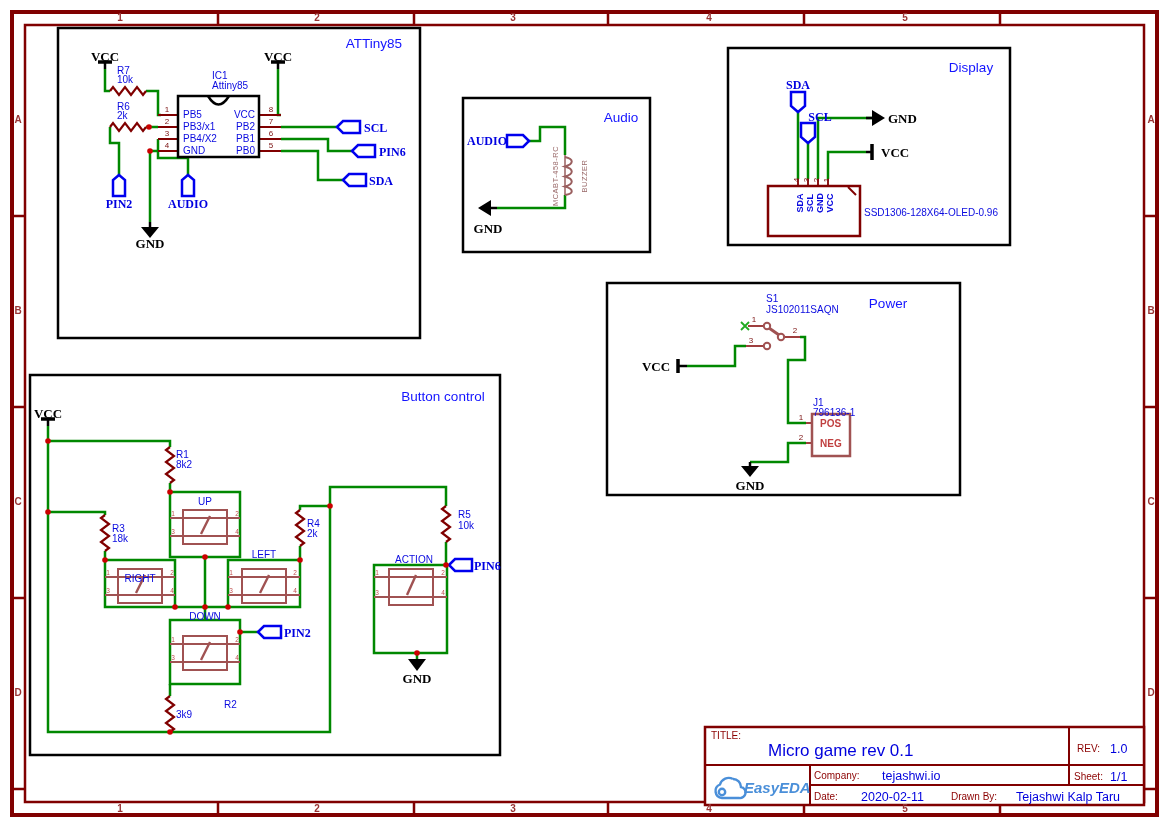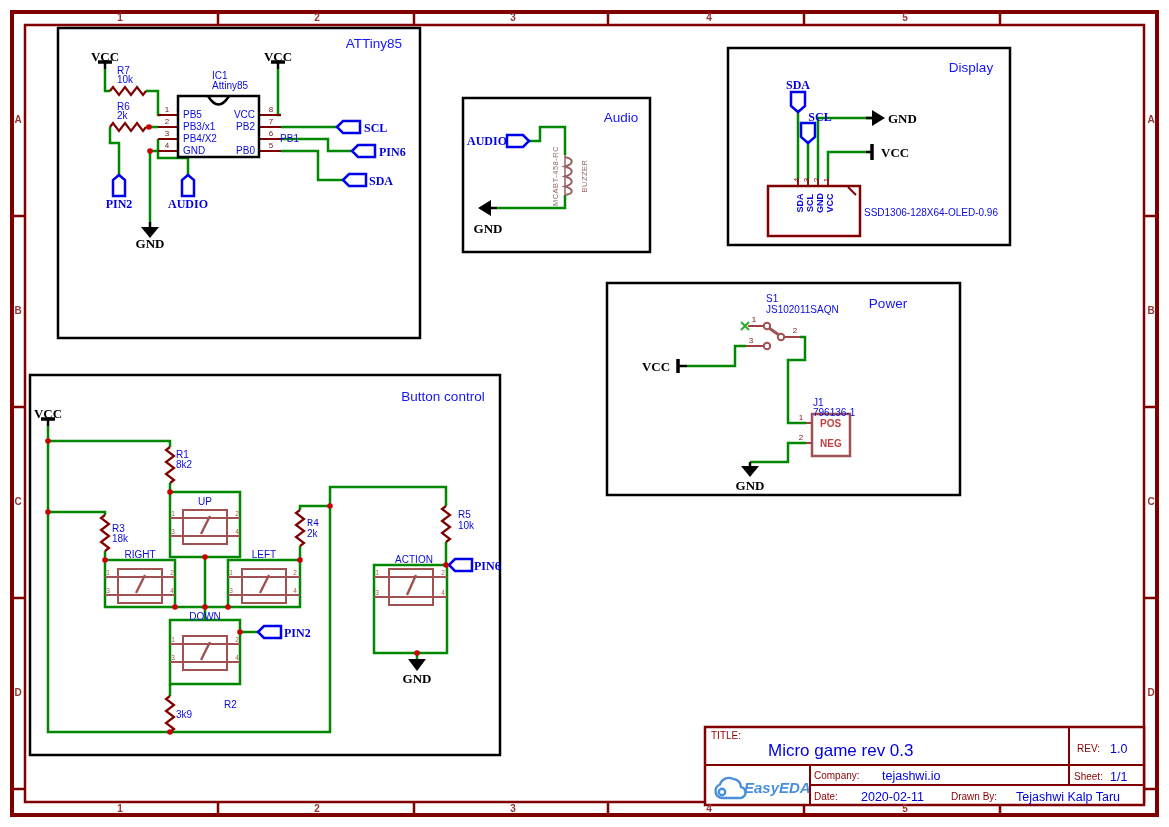--- a/index.html
+++ b/index.html
@@ -283,21 +283,21 @@
       <span class="lbl comp a-l" style="left: 117px; top: 107px;">R6</span>
       <span class="lbl comp a-l" style="left: 117px; top: 116px;">2k</span>
       <span class="lbl comp a-l" style="left: 212px; top: 76px;">IC1</span>
       <span class="lbl comp a-l" style="left: 212px; top: 86px;">Attiny85</span>
       <span class="lbl comp a-l" style="left: 183px; top: 115px;">PB5</span>
       <span class="lbl comp a-l" style="left: 183px; top: 127px;">PB3/x1</span>
       <span class="lbl comp a-l" style="left: 183px; top: 139px;">PB4/X2</span>
       <span class="lbl comp a-l" style="left: 183px; top: 151px;">GND</span>
       <span class="lbl comp a-r" style="left: 255px; top: 115px;">VCC</span>
       <span class="lbl comp a-r" style="left: 255px; top: 127px;">PB2</span>
-      <span class="lbl comp a-r" style="left: 255px; top: 139px; margin-left: 44px;">PB1</span>
+      <span class="lbl comp a-r" style="left: 255px; top: 139px;">PB1</span>
       <span class="lbl comp a-r" style="left: 255px; top: 151px;">PB0</span>
       <span class="lbl pnum a-c" style="left: 167px; top: 110px;">1</span>
       <span class="lbl pnum a-c" style="left: 167px; top: 122px;">2</span>
       <span class="lbl pnum a-c" style="left: 167px; top: 134px;">3</span>
       <span class="lbl pnum a-c" style="left: 167px; top: 146px;">4</span>
       <span class="lbl pnum a-c" style="left: 271px; top: 110px;">8</span>
       <span class="lbl pnum a-c" style="left: 271px; top: 122px;">7</span>
       <span class="lbl pnum a-c" style="left: 271px; top: 134px;">6</span>
       <span class="lbl pnum a-c" style="left: 271px; top: 146px;">5</span>
       <span class="lbl port a-c" style="left: 119px; top: 204px;">PIN2</span>
@@ -339,28 +339,28 @@
       <span class="lbl pnum a-c" style="left: 751px; top: 341px;">3</span>
       <span class="lbl pnum a-c" style="left: 801px; top: 418px;">1</span>
       <span class="lbl pnum a-c" style="left: 801px; top: 438px;">2</span>
       <span class="lbl btitle a-c" style="left: 443px; top: 397px;">Button control</span>
       <span class="lbl net a-c" style="left: 48px; top: 413px;">VCC</span>
       <span class="lbl net a-c" style="left: 417px; top: 678px;">GND</span>
       <span class="lbl comp a-l" style="left: 176px; top: 455px;">R1</span>
       <span class="lbl comp a-l" style="left: 176px; top: 465px;">8k2</span>
       <span class="lbl comp a-l" style="left: 112px; top: 529px;">R3</span>
       <span class="lbl comp a-l" style="left: 112px; top: 539px;">18k</span>
-      <span class="lbl comp a-l" style="left: 307px; top: 524px; font-family: Liberation Mono, monospace;">R4</span>
+      <span class="lbl comp a-l" style="left: 307px; top: 524px;">R4</span>
       <span class="lbl comp a-l" style="left: 307px; top: 534px;">2k</span>
       <span class="lbl comp a-l" style="left: 458px; top: 515px;">R5</span>
       <span class="lbl comp a-l" style="left: 458px; top: 526px;">10k</span>
       <span class="lbl comp a-l" style="left: 176px; top: 705px; padding-left: 48px;">R2</span>
       <span class="lbl comp a-l" style="left: 176px; top: 715px;">3k9</span>
       <span class="lbl comp a-c" style="left: 205px; top: 502px;">UP</span>
-      <span class="lbl comp a-c" style="left: 140px; top: 555px; text-align: center;">RIGHT</span>
+      <span class="lbl comp a-c" style="left: 140px; top: 579px; text-align: center;">RIGHT</span>
       <span class="lbl comp a-c" style="left: 264px; top: 555px;">LEFT</span>
       <span class="lbl comp a-c" style="left: 205px; top: 617px;">DOWN</span>
       <span class="lbl comp a-c" style="left: 414px; top: 560px;">ACTION</span>
       <span class="lbl port a-l" style="left: 284px; top: 633px;">PIN2</span>
       <span class="lbl port a-l" style="left: 474px; top: 566px;">PIN6</span>
       <span class="lbl tiny a-c" style="left: 173px; top: 514px;">1</span>
       <span class="lbl tiny a-c" style="left: 237px; top: 514px;">2</span>
       <span class="lbl tiny a-c" style="left: 173px; top: 532px;">3</span>
       <span class="lbl tiny a-c" style="left: 237px; top: 532px;">4</span>
       <span class="lbl tiny a-c" style="left: 108px; top: 573px;">1</span>
@@ -376,21 +376,21 @@
       <span class="lbl tiny a-c" style="left: 173px; top: 658px;">3</span>
       <span class="lbl tiny a-c" style="left: 237px; top: 658px;">4</span>
       <span class="lbl tiny a-c" style="left: 377px; top: 573px;">1</span>
       <span class="lbl tiny a-c" style="left: 443px; top: 573px;">2</span>
       <span class="lbl tiny a-c" style="left: 377px; top: 593px;">3</span>
       <span class="lbl tiny a-c" style="left: 443px; top: 593px;">4</span>
     </div>
 
 <div>
   <span class="tb tb-lbl-sm" style="left:711px;top:731px">TITLE:</span>
-  <span class="tb tb-big" style="left:768px;top:742px">Micro game rev 0.3</span>
+  <span class="tb tb-big" style="left:768px;top:742px">Micro game rev 0.1</span>
   <span class="tb tb-lbl" style="left:1077px;top:744px">REV:</span>
   <span class="tb tb-val" style="left:1110px;top:743px">1.0</span>
   <span class="tb tb-lbl" style="left:814px;top:771px">Company:</span>
   <span class="tb tb-val" style="left:882px;top:770px">tejashwi.io</span>
   <span class="tb tb-lbl" style="left:1074px;top:772px">Sheet:</span>
   <span class="tb tb-val" style="left:1110px;top:771px">1/1</span>
   <span class="tb tb-lbl" style="left:814px;top:792px">Date:</span>
   <span class="tb tb-val" style="left:861px;top:791px">2020-02-11</span>
   <span class="tb tb-lbl" style="left:951px;top:792px">Drawn By:</span>
   <span class="tb tb-val" style="left:1016px;top:791px">Tejashwi Kalp Taru</span>

